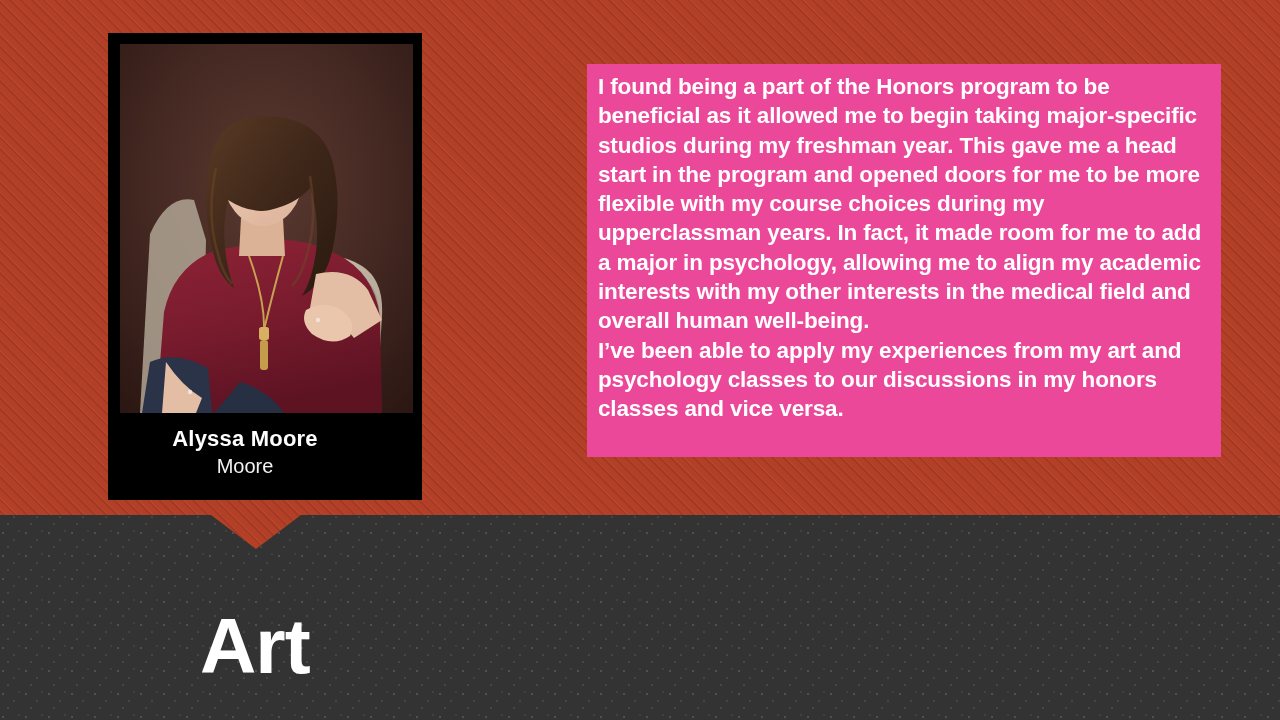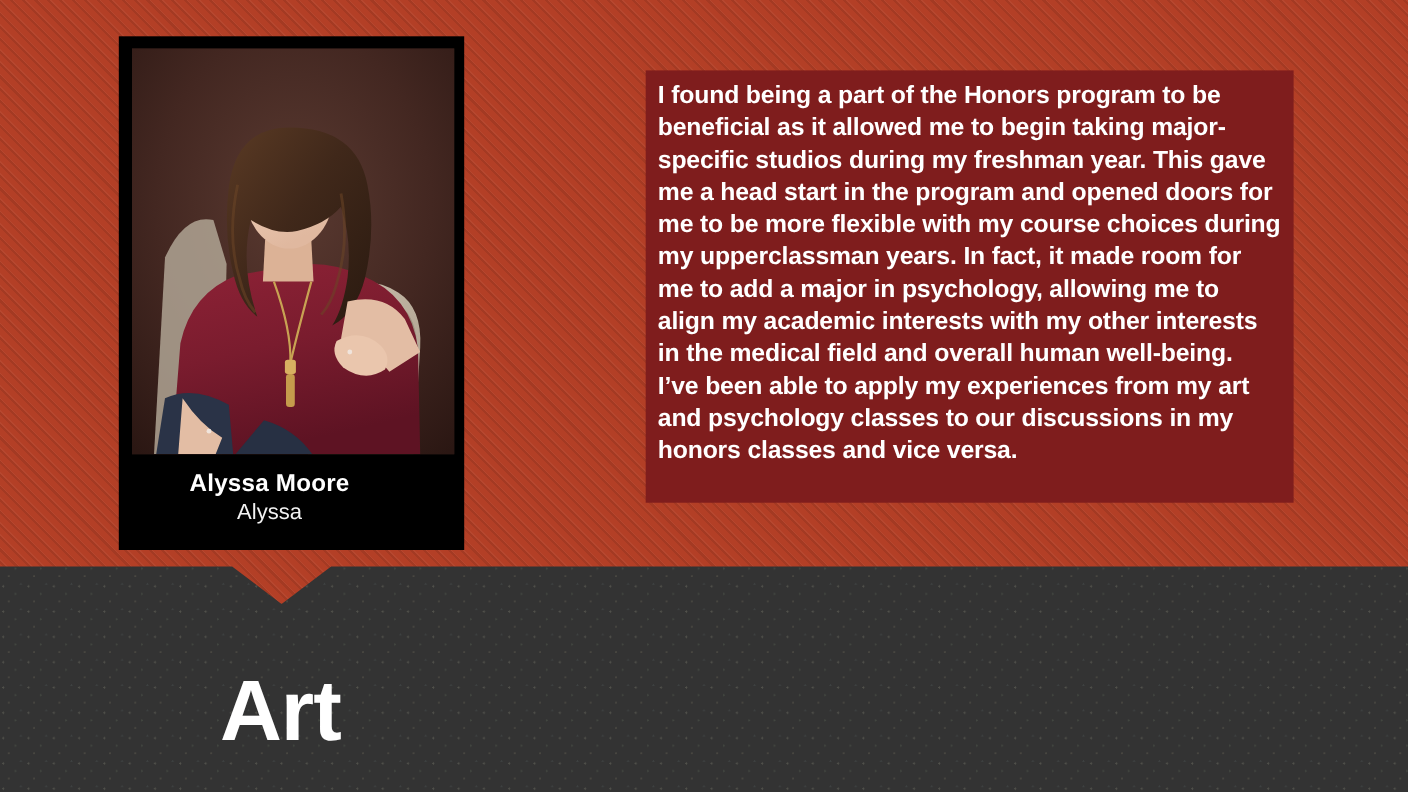--- a/index.html
+++ b/index.html
@@ -107,23 +107,23 @@
     font-size: 20px;
     font-weight: normal;
     line-height: 27px;
   }
 
   
   .quote-box {
     position: absolute;
     left: 587px;
     top: 64px;
-    width: 589px;
+    width: 634px;
     height: 393px;
-    background: #7f1d1d;
+    background: #ec4899;
     box-sizing: border-box;
     padding: 8px 11px 6px 11px;
   }
 
   .quote-text {
     color: #ffffff;
     font-size: 22.5px;
     font-weight: bold;
     line-height: 29.3px;
     letter-spacing: -0.15px;
@@ -233,21 +233,21 @@
         <path d="M58 246 q-18 30 -10 70 q6 28 22 44 l26 -14 q-18 -28 -20 -58 q-2 -26 8 -44 z" fill="#8e2236" opacity="0.0"></path>
         <path d="M46 318 q16 24 36 36 l-6 15 -34 0 z" fill="#e3bda4"></path>
         <circle cx="70" cy="348" r="2.2" fill="#f0e4dc"></circle>
 
         <rect x="0" y="0" width="293" height="369" fill="url(#bg)" opacity="0.0"></rect>
       </svg>
     </div>
 
     <div class="portrait-caption">
       <div class="person-name">Alyssa Moore</div>
-      <div class="person-year">Alyssa</div>
+      <div class="person-year">Moore</div>
     </div>
   </div>
 
   <div class="quote-box">
     <div class="quote-text">I found being a part of the Honors program to be beneficial as it allowed me to begin taking major-specific studios during my freshman year. This gave me a head start in the program and opened doors for me to be more flexible with my course choices during my upperclassman years. In fact, it made room for me to add a major in psychology, allowing me to align my academic interests with my other interests in the medical field and overall human well-being.
 I’ve been able to apply my experiences from my art and psychology classes to our discussions in my honors classes and vice versa.</div>
   </div>
 
   <div class="section-title">Art</div>
 

